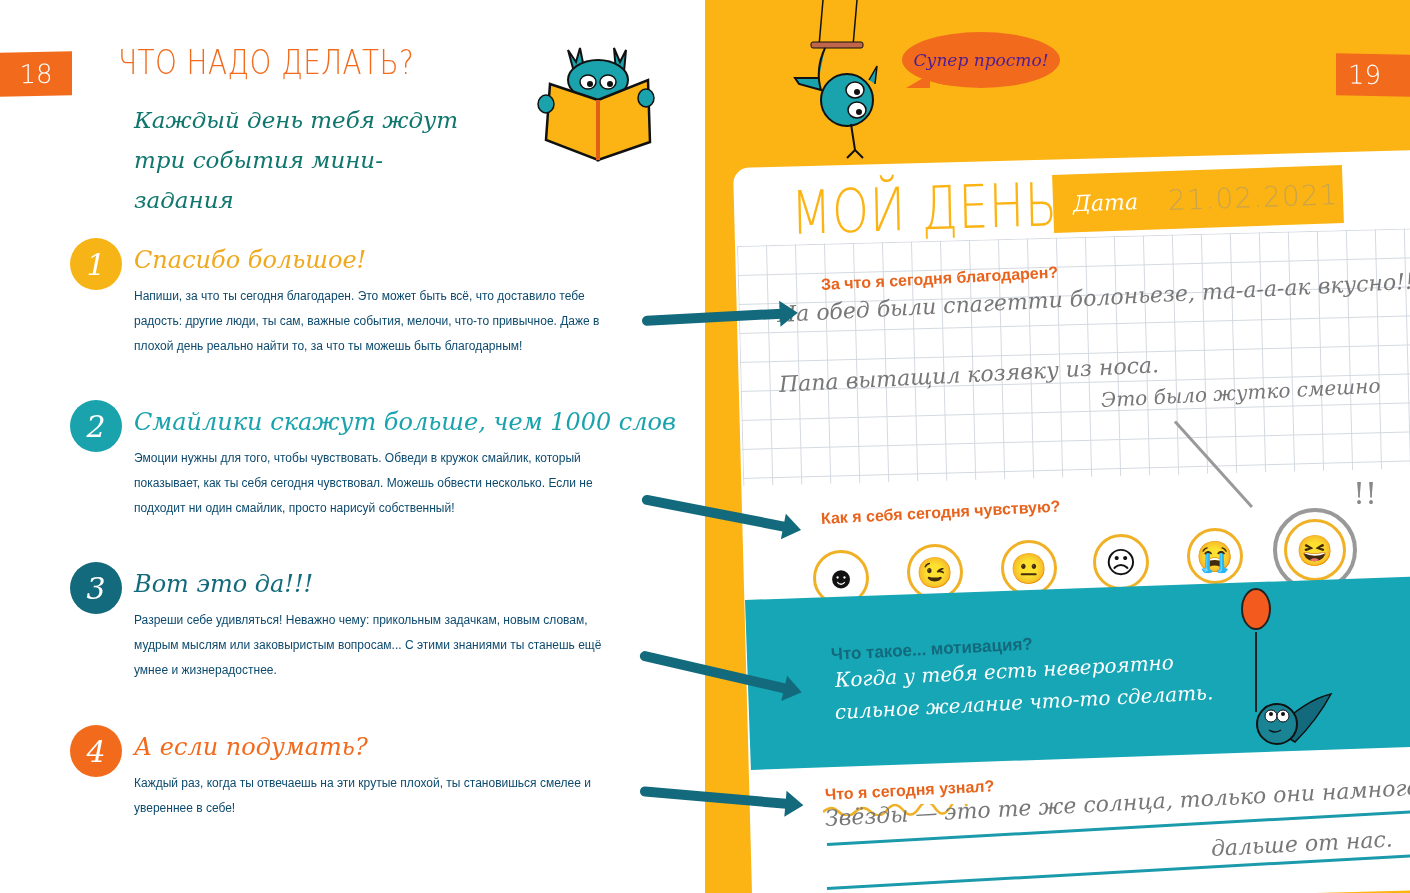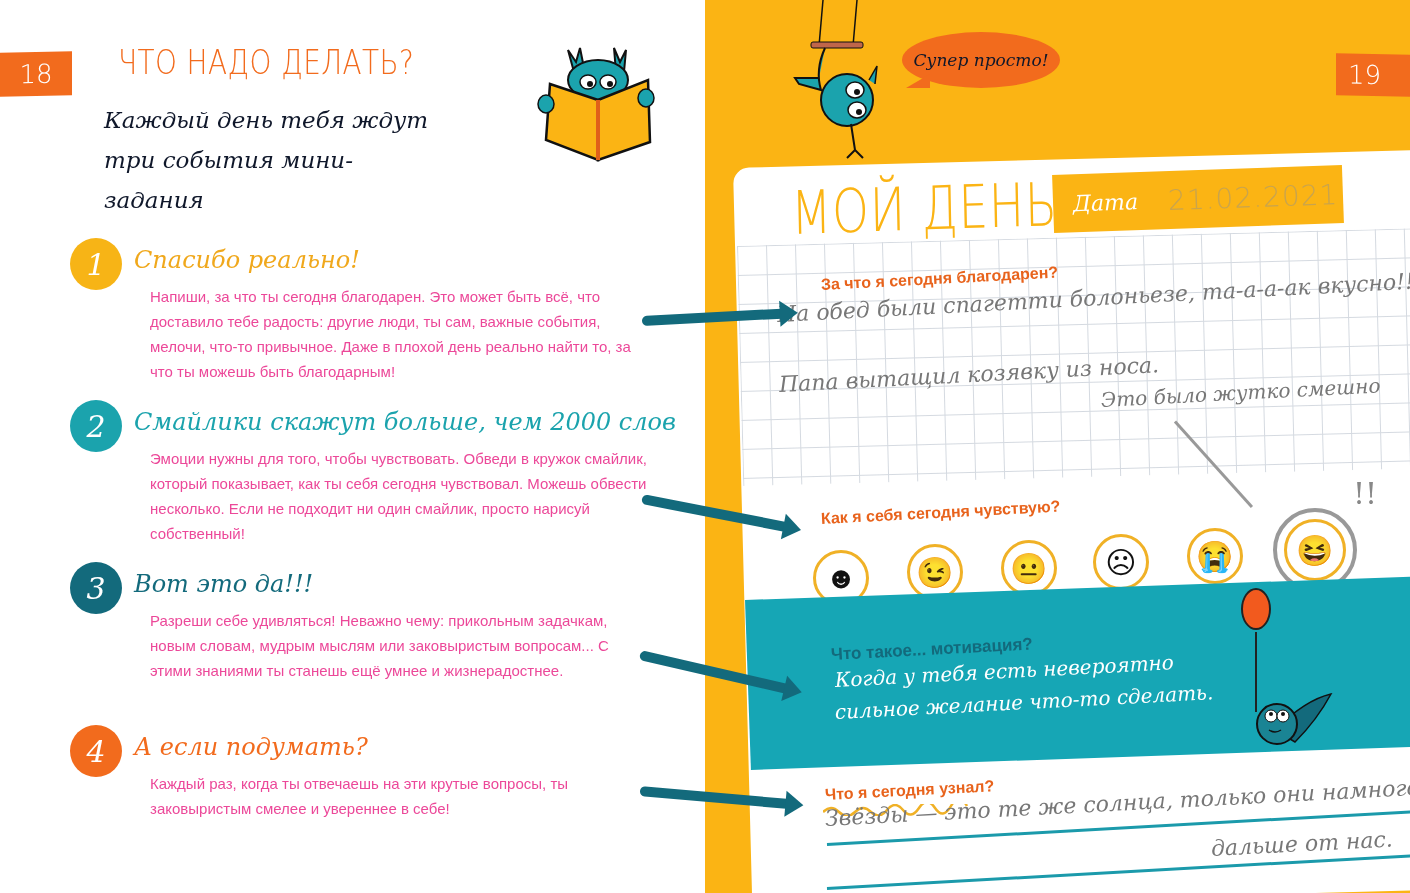--- a/index.html
+++ b/index.html
@@ -6,50 +6,50 @@
   html, body { width: 1410px; height: 893px; overflow: hidden; background: #fff; }
   body { position: relative; font-family: "Liberation Sans", sans-serif; color: #1a1a1a; }
 
   
   .left-page { position: absolute; left: 0; top: 0; width: 705px; height: 893px; background: #fff; }
   .page-num-left { position: absolute; left: 0; top: 52px; width: 72px; height: 44px; background: #f26b1d;
     color: #fff; font-size: 26px; font-family: "DejaVu Sans", sans-serif; font-weight: 300;
     display: flex; align-items: center; justify-content: center; transform: skewY(-1deg); }
   .left-title { position: absolute; left: 118px; top: 42px; font-size: 34px; color: #f26b1d;
     font-family: "DejaVu Sans", sans-serif; letter-spacing: 0.5px; font-weight: 300; transform: scaleX(0.82); transform-origin: left; }
-  .left-intro { position: absolute; left: 104px; top: 100px; width: 340px; font-size: 23px; line-height: 40px;
-    font-family: "DejaVu Serif", serif; font-style: italic; color: #0f172a; }
+  .left-intro { position: absolute; left: 134px; top: 100px; width: 340px; font-size: 23px; line-height: 40px;
+    font-family: "DejaVu Serif", serif; font-style: italic; color: #0f766e; }
   .book-monster { position: absolute; left: 536px; top: 42px; width: 120px; height: 120px; }
 
   .section { position: absolute; left: 70px; width: 570px; }
   .section .num { position: absolute; left: 0; top: 0; width: 52px; height: 52px; border-radius: 50%;
     color: #fff; font-size: 30px; font-family: "DejaVu Serif", serif; font-style: italic; font-weight: 300;
     display: flex; align-items: center; justify-content: center; }
   .section .heading { position: absolute; left: 64px; top: 8px; font-size: 24px; font-family: "DejaVu Serif", serif;
     font-style: italic; white-space: nowrap; }
-  .section .body { position: absolute; left: 80px; top: 46px; width: 500px; font-size: 15px; line-height: 25px; color: #ec4899; }
+  .section .body { position: absolute; left: 64px; top: 46px; width: 500px; font-size: 12px; line-height: 25px; color: #0c4a6e; }
 
   .s1 { top: 238px; } .s1 .num { background: #f7b416; } .s1 .heading { color: #f0a81c; }
   .s2 { top: 400px; } .s2 .num { background: #1ba3ad; } .s2 .heading { color: #1ba3ad; }
   .s3 { top: 562px; } .s3 .num { background: #136a7c; } .s3 .heading { color: #136a7c; }
   .s4 { top: 725px; } .s4 .num { background: #f26b1d; } .s4 .heading { color: #f26b1d; }
 
   
   .arrow { position: absolute; height: 10px; background: #136a7c; border-radius: 5px; transform-origin: left center; }
   .arrow::after { content: ""; position: absolute; right: -6px; top: -8px; width: 0; height: 0;
     border-left: 18px solid #136a7c; border-top: 13px solid transparent; border-bottom: 13px solid transparent; }
 
   
   .right-page { position: absolute; left: 705px; top: 0; width: 705px; height: 893px; background: #fbb414; overflow: hidden; }
   .page-num-right { position: absolute; right: 0; top: 54px; width: 74px; height: 42px; background: #f26b1d;
     color: #fff; font-size: 26px; font-family: "DejaVu Sans", sans-serif; font-weight: 300;
     display: flex; align-items: center; padding-left: 12px; transform: skewY(1deg); }
   .swing-monster { position: absolute; left: 80px; top: 0; width: 110px; height: 160px; }
   .bubble { position: absolute; left: 197px; top: 32px; width: 158px; height: 56px; background: #f26b1d; border-radius: 50%;
-    color: #0f172a; font-family: "DejaVu Serif", serif; font-style: italic; font-size: 17px;
+    color: #4c1d95; font-family: "DejaVu Serif", serif; font-style: italic; font-size: 17px;
     display: flex; align-items: center; justify-content: center; }
   .bubble::before { content: ""; position: absolute; left: 4px; bottom: 0; width: 0; height: 0;
     border-right: 24px solid #f26b1d; border-top: 14px solid transparent; }
 
   .card { position: absolute; left: 28px; top: 168px; width: 700px; height: 740px; background: #fff;
     border-radius: 16px 0 0 0; transform: rotate(-1.5deg); transform-origin: left top; }
   .card-title { position: absolute; left: 86px; top: 178px; font-size: 60px; color: #fbb414;
     font-family: "DejaVu Sans", sans-serif; font-weight: 300; transform: scaleX(0.78) rotate(-1.5deg); transform-origin: left; letter-spacing: 1px; }
   .date-box { position: absolute; left: 348px; top: 170px; width: 290px; height: 58px; background: #fbb414;
     transform: rotate(-2deg); display: flex; align-items: center; padding-left: 20px; gap: 30px; }
@@ -110,37 +110,37 @@
       <circle cx="74" cy="42" r="3" fill="#111"></circle>
     <path d="M14 42 L62 58 L62 118 L10 98 Z" fill="#fbb414" stroke="#111" stroke-width="2.5"></path>
     <path d="M62 58 L112 38 L114 100 L62 118 Z" fill="#fbb414" stroke="#111" stroke-width="2.5"></path>
     <line x1="62" y1="58" x2="62" y2="118" stroke="#e0601a" stroke-width="4"></line>
     <ellipse cx="10" cy="62" rx="8" ry="9" fill="#1ba3ad" stroke="#111" stroke-width="1.5"></ellipse>
     <ellipse cx="110" cy="56" rx="8" ry="9" fill="#1ba3ad" stroke="#111" stroke-width="1.5"></ellipse>
   </svg>
 
   <div class="section s1">
     <div class="num">1</div>
-    <div class="heading">Спасибо реально!</div>
+    <div class="heading">Спасибо большое!</div>
     <div class="body">Напиши, за что ты сегодня благодарен. Это может быть всё, что доставило тебе радость: другие люди, ты сам, важные события, мелочи, что-то привычное. Даже в плохой день реально найти то, за что ты можешь быть благодарным!</div>
   </div>
   <div class="section s2">
     <div class="num">2</div>
-    <div class="heading">Смайлики скажут больше, чем 2000 слов</div>
+    <div class="heading">Смайлики скажут больше, чем 1000 слов</div>
     <div class="body">Эмоции нужны для того, чтобы чувствовать. Обведи в кружок смайлик, который показывает, как ты себя сегодня чувствовал. Можешь обвести несколько. Если не подходит ни один смайлик, просто нарисуй собственный!</div>
   </div>
   <div class="section s3">
     <div class="num">3</div>
     <div class="heading">Вот это да!!!</div>
     <div class="body">Разреши себе удивляться! Неважно чему: прикольным задачкам, новым словам, мудрым мыслям или заковыристым вопросам... С этими знаниями ты станешь ещё умнее и жизнерадостнее.</div>
   </div>
   <div class="section s4">
     <div class="num">4</div>
     <div class="heading">А если подумать?</div>
-    <div class="body">Каждый раз, когда ты отвечаешь на эти крутые вопросы, ты заковыристым смелее и увереннее в себе!</div>
+    <div class="body">Каждый раз, когда ты отвечаешь на эти крутые плохой, ты становишься смелее и увереннее в себе!</div>
   </div>
 </div>
 
 <div class="right-page">
   <div class="page-num-right">19</div>
 
   <svg class="swing-monster" viewBox="0 0 110 160">
     <line x1="38" y1="0" x2="34" y2="46" stroke="#111" stroke-width="1.5"></line>
     <line x1="72" y1="0" x2="68" y2="46" stroke="#111" stroke-width="1.5"></line>
     <rect x="26" y="42" width="52" height="6" rx="2" fill="#c0664a" stroke="#111" stroke-width="1"></rect>

